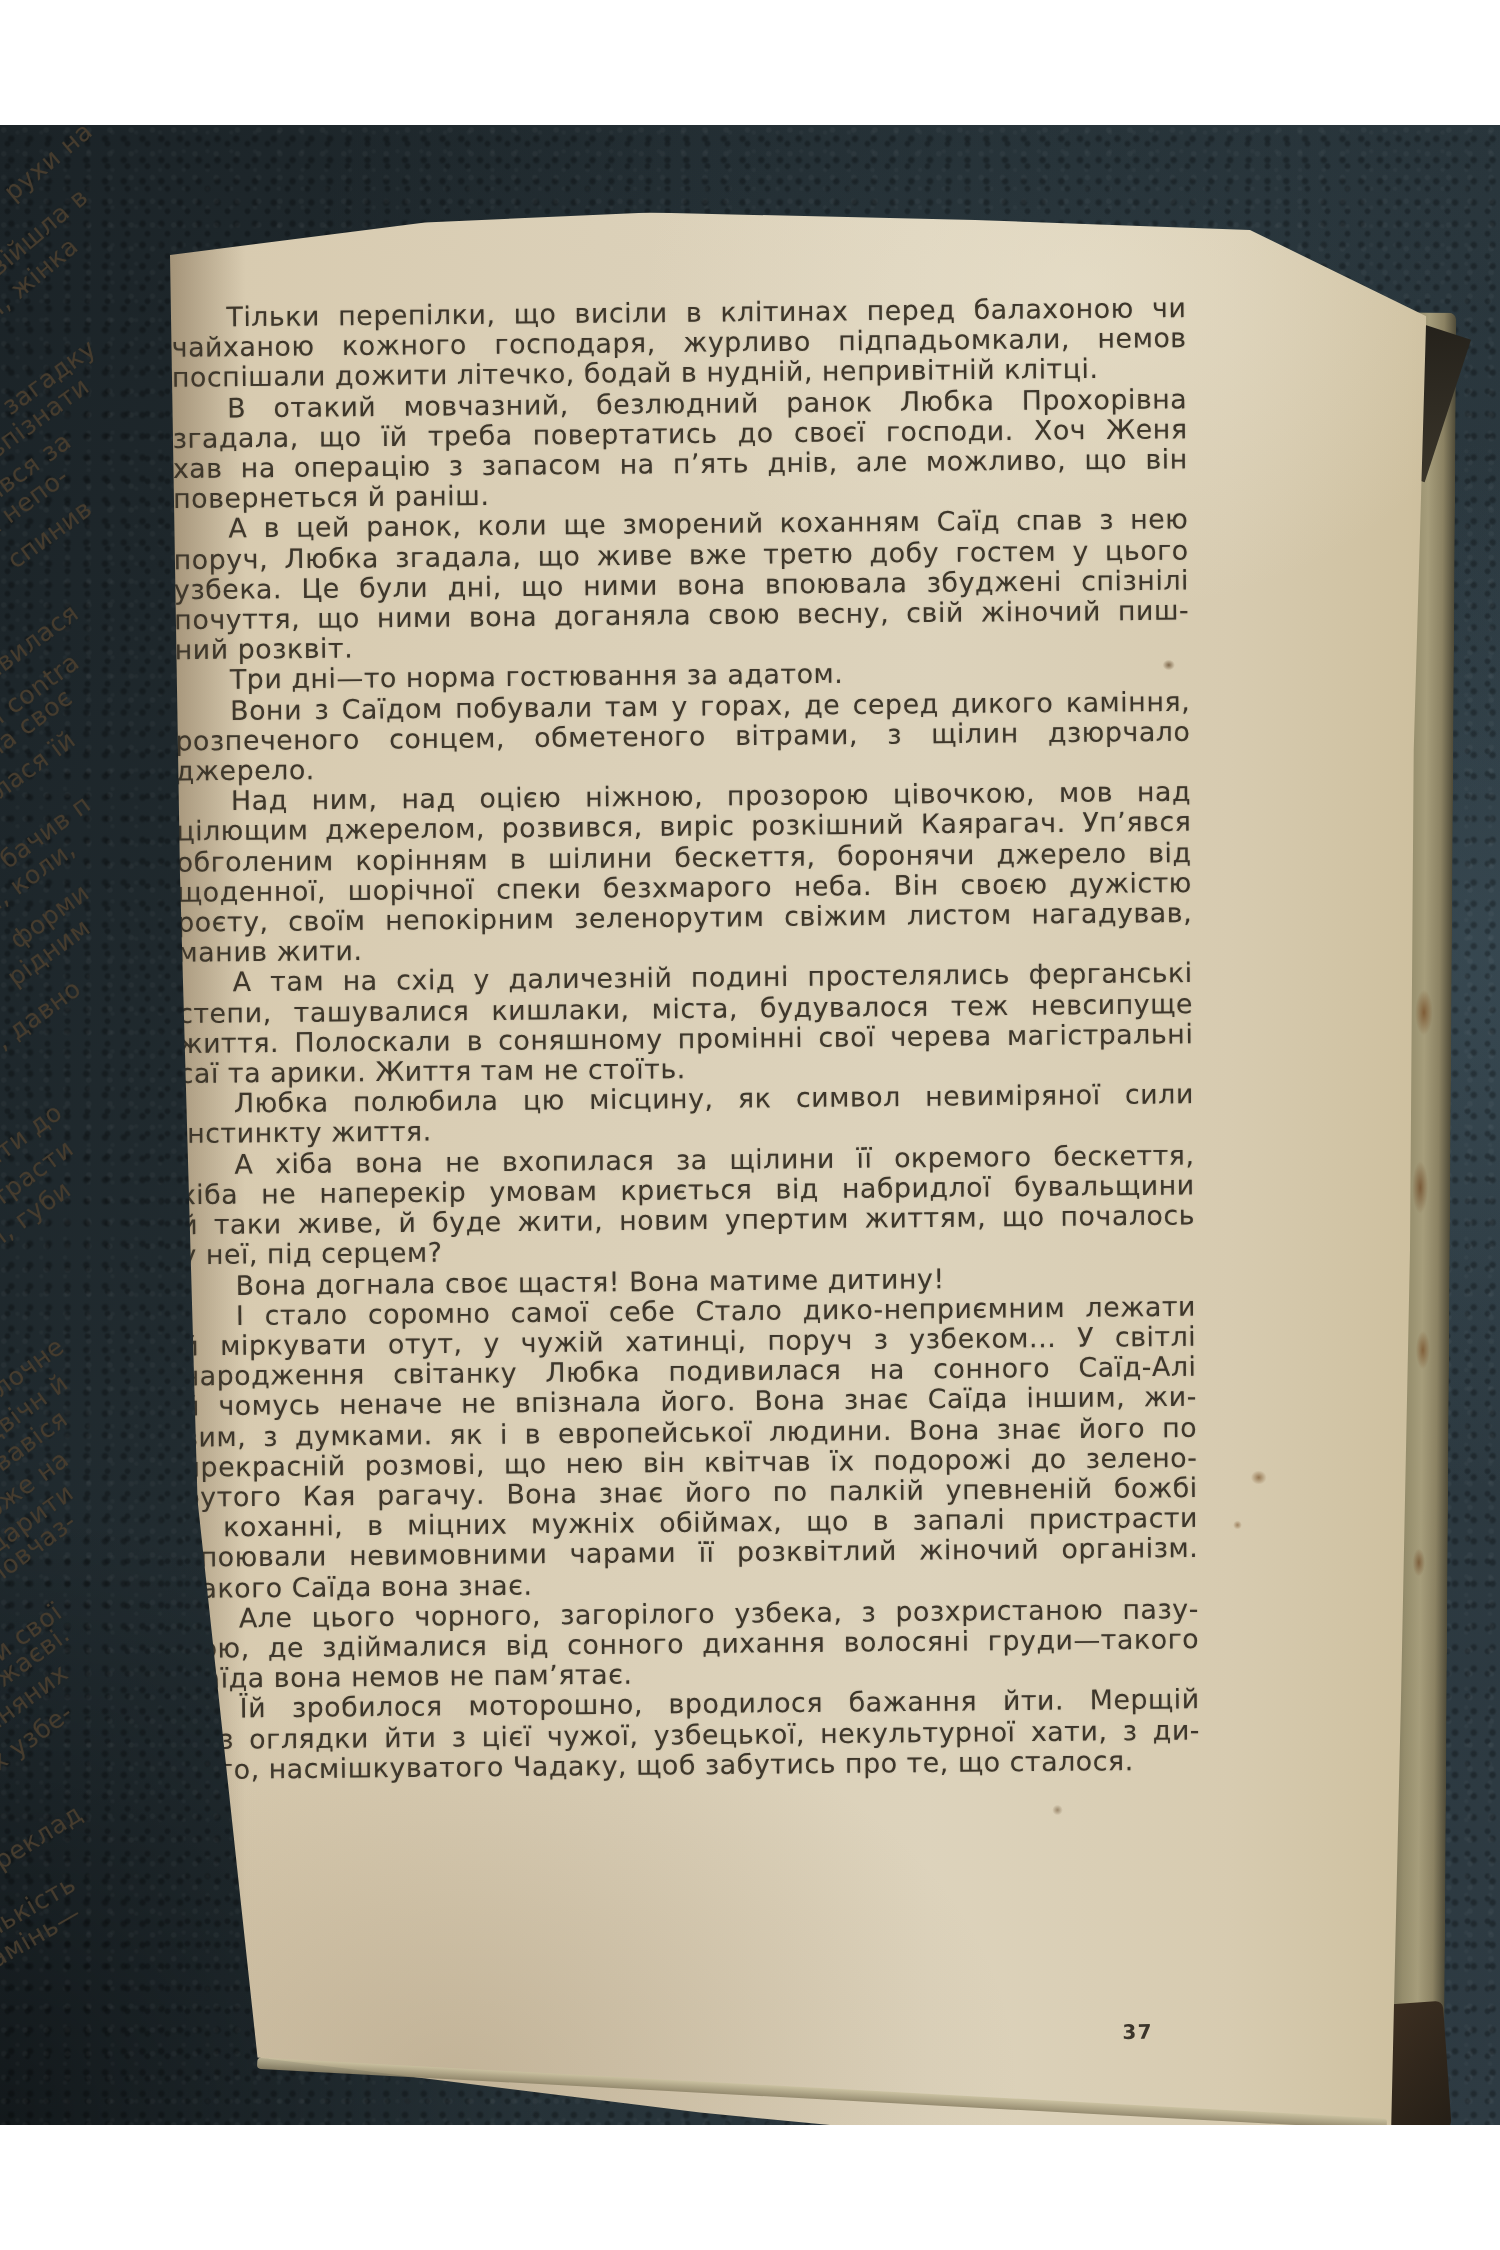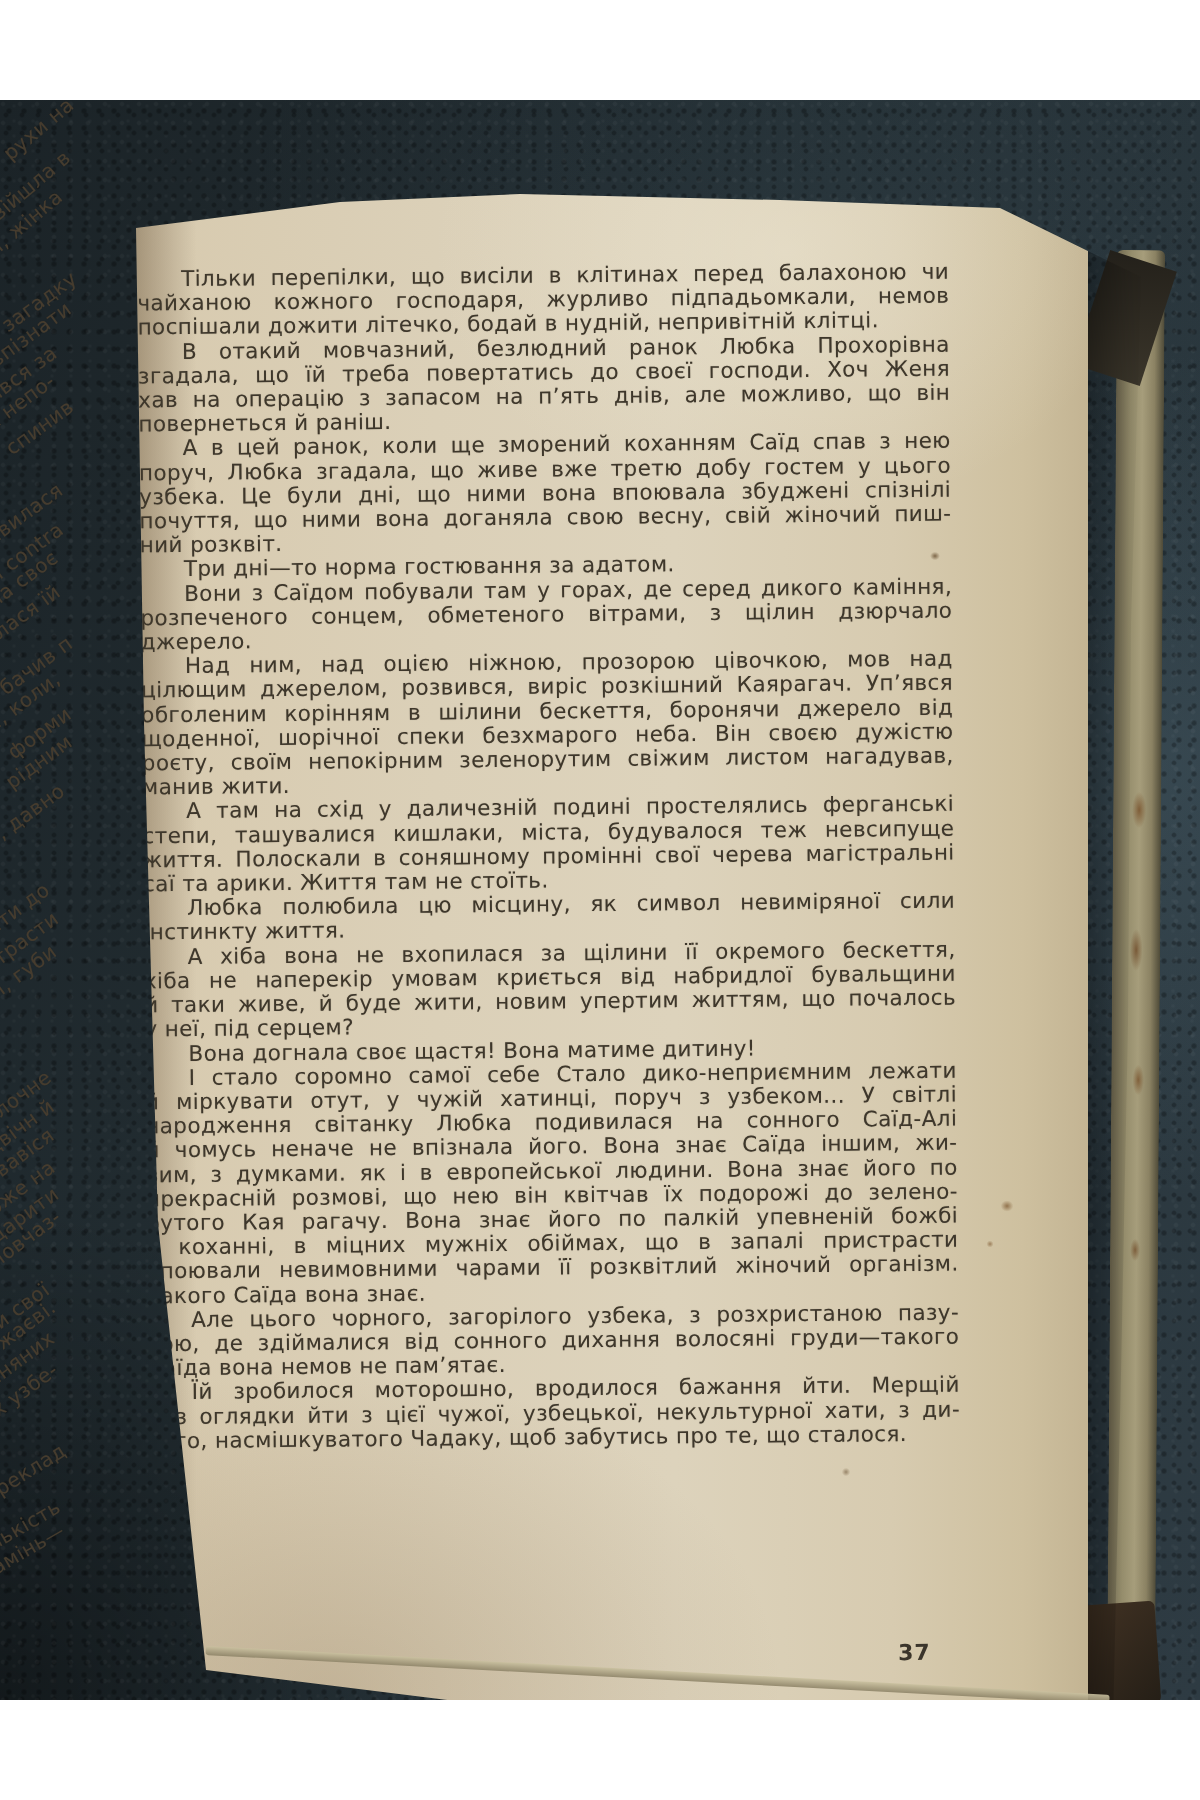--- a/index.html
+++ b/index.html
@@ -27,44 +27,44 @@
       radial-gradient(9px 30px at 24px 700px, rgba(110,74,40,0.8), rgba(0,0,0,0) 70%),
       radial-gradient(8px 22px at 27px 830px, rgba(122,86,48,0.85), rgba(0,0,0,0) 70%),
       radial-gradient(7px 16px at 25px 1000px, rgba(115,80,45,0.8), rgba(0,0,0,0) 70%),
       linear-gradient(90deg,#6f6850 0%,#958d6c 30%,#a69d7b 55%,#8b8263 80%,#4e4a38 100%);}
   .cover-shadow-top{position:absolute;left:1090px;top:158px;width:70px;height:120px;
     background:linear-gradient(160deg,#23201a,#3a352a);transform:rotate(18deg);}
   .cover-corner{position:absolute;left:1028px;top:1505px;width:130px;height:105px;
     border-radius:14px 6px 10px 30px;transform:rotate(-4deg);
     background:linear-gradient(135deg,#4b3a28 0%,#3a2d20 45%,#241e16 100%);}
   
-  .right-page{position:absolute;left:0;top:0;width:1088px;height:1600px;
+  .right-page{position:absolute;left:0;top:0;width:1200px;height:1600px;
     filter:drop-shadow(14px 20px 26px rgba(0,0,0,0.45));
     clip-path:polygon(136px 104px,340px 78px,520px 70px,780px 76px,1000px 84px,1141px 153px,
                       1131px 500px,1128px 900px,1121px 1250px,1113px 1600px,
                       820px 1615px,560px 1590px,206px 1546px,158px 1100px,144px 600px);
     background:
       radial-gradient(500px 380px at 72% 8%, rgba(236,229,209,0.55), rgba(0,0,0,0) 70%),
       radial-gradient(7px 6px at 935px 432px, rgba(96,70,40,0.75), rgba(0,0,0,0) 70%),
       radial-gradient(9px 8px at 1007px 1082px, rgba(120,82,42,0.7), rgba(0,0,0,0) 70%),
       radial-gradient(5px 5px at 990px 1120px, rgba(120,82,42,0.6), rgba(0,0,0,0) 70%),
       radial-gradient(6px 6px at 846px 1348px, rgba(100,74,44,0.55), rgba(0,0,0,0) 70%),
       radial-gradient(700px 500px at 30% 98%, rgba(150,128,96,0.35), rgba(0,0,0,0) 65%),
       linear-gradient(90deg,#a8916f 0%,#c5b293 4%,#d2c3a5 9%,#d8cbb0 16%,#dbd0b8 40%,
-                      #ddd3bc 62%,#d7cbb0 82%,#cec09f 94%,#c3b493 100%); margin-top: 24px;}
+                      #ddd3bc 62%,#d7cbb0 82%,#cec09f 94%,#c3b493 100%);}
   .gutter-shade{position:absolute;left:120px;top:60px;width:90px;height:1540px;
     background:linear-gradient(90deg,rgba(92,72,48,0.5),rgba(92,72,48,0) 85%);}
   .text-block{position:absolute;left:137px;top:143px;width:812px;
     transform:rotate(-0.55deg);transform-origin:40px 0;
     color:#3e372b;font-size:21.5px;line-height:24.2px;letter-spacing:0.4px;
     text-shadow:0 0 1px rgba(62,55,43,0.35);}
   .para .line{text-align:justify;text-align-last:justify;white-space:normal;}
   .para .line:last-child{text-align-last:left;}
   .para .line:first-child{text-indent:44px;}
-  .page-number{position:absolute;left:898px;top:1516px;font-size:22px;font-weight:bold;
+  .page-number{position:absolute;left:898px;top:1516px;font-size:16px;font-weight:bold;
     color:#3b352b;transform:rotate(-1deg);letter-spacing:1px;}
   .bottom-stack-edge{position:absolute;left:206px;top:1546px;width:905px;height:9px;
     transform:rotate(3.1deg);transform-origin:0 0;border-radius:3px;
     background:linear-gradient(#c9c09f,#8e8468);opacity:.9;}
   
   .left-page{position:absolute;left:0;top:0;width:260px;height:1600px;
     filter:drop-shadow(8px 6px 10px rgba(20,14,8,0.55));
     clip-path:polygon(0px 27px,60px 60px,100px 120px,122px 300px,132px 520px,138px 800px,
                       146px 1100px,158px 1330px,205px 1500px,196px 1545px,150px 1582px,
                       70px 1585px,18px 1520px,0px 1400px);

